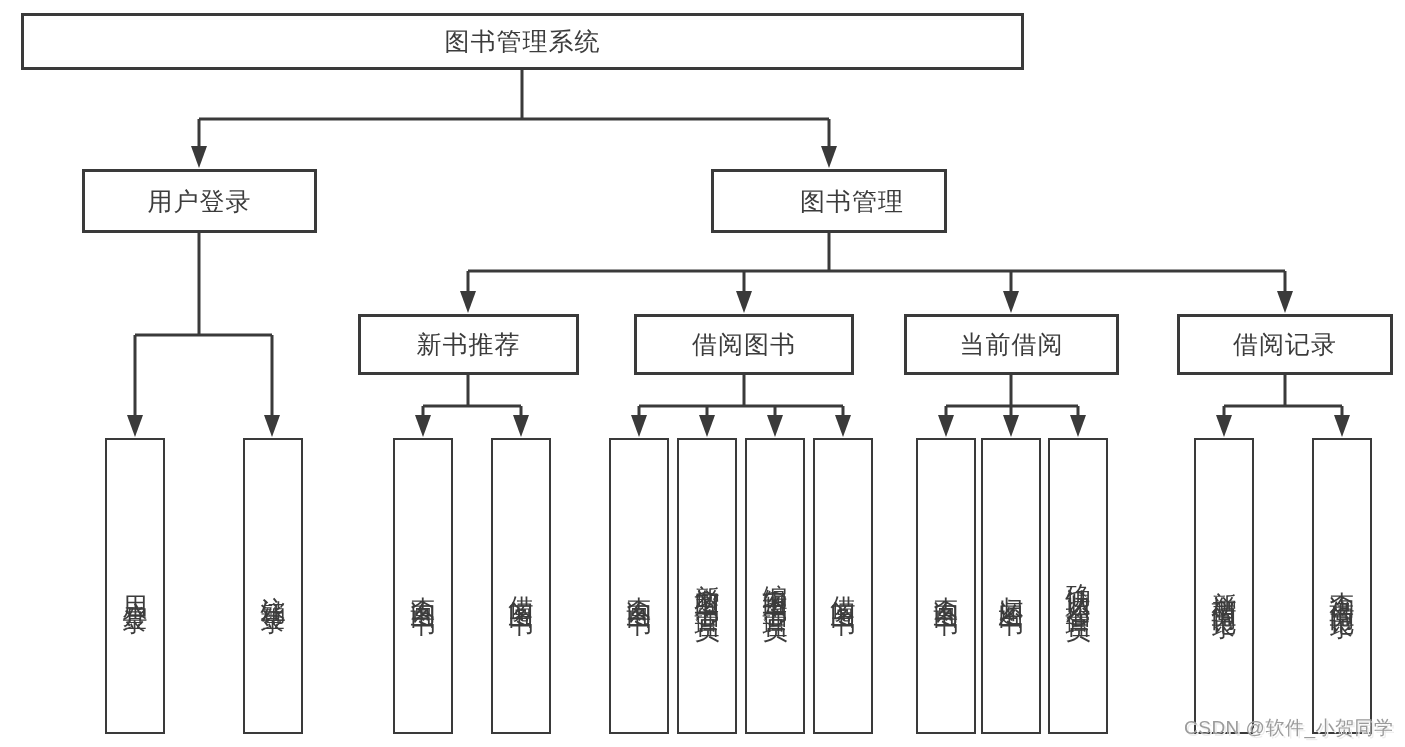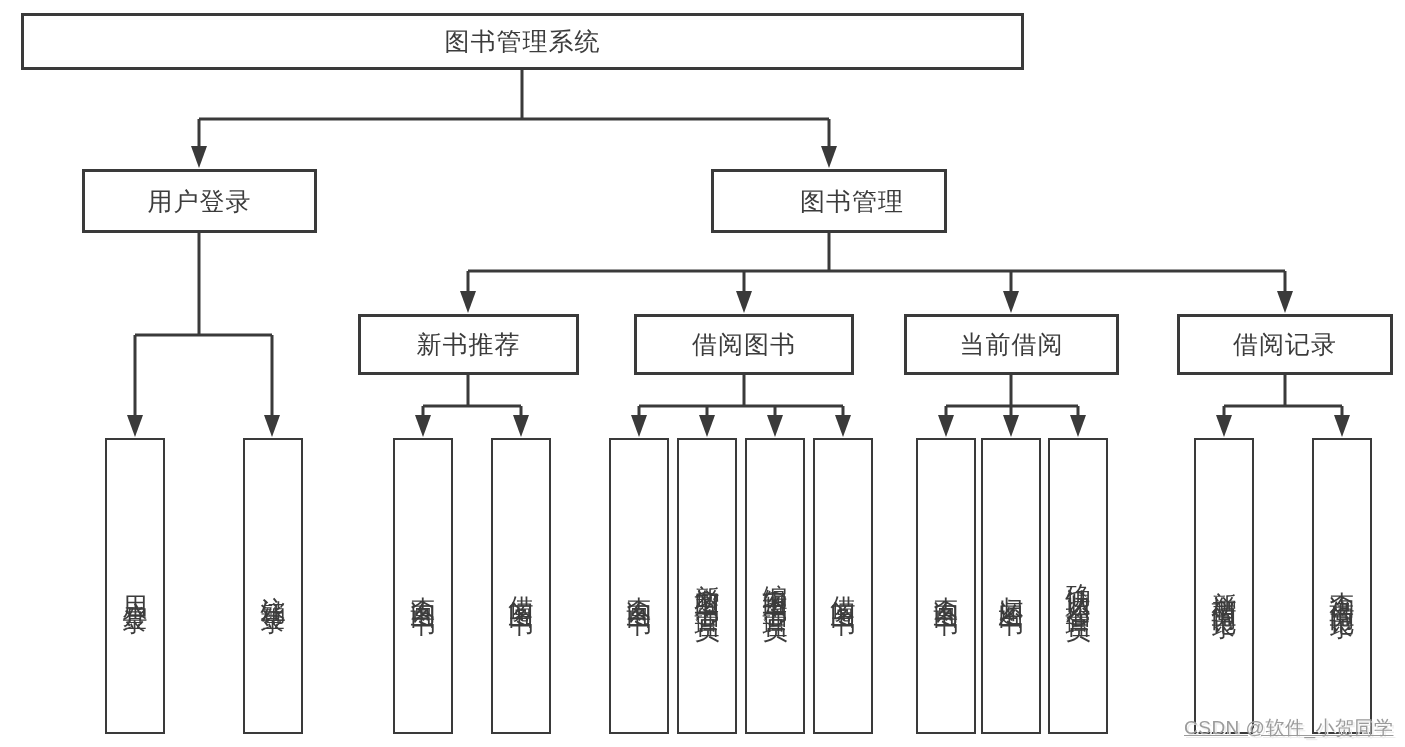--- a/index.html
+++ b/index.html
@@ -62,21 +62,20 @@
   .watermark {
     position: absolute;
     left: 1184px;
     top: 715px;
     font-size: 19px;
     letter-spacing: 0.5px;
     color: var(--watermark-color, #9b9b9b);
     text-shadow: 2px 2px 0 #eeeeee;
     white-space: nowrap;
     z-index: 5;
-    text-decoration: underline;
   }
 </style>
 </head>
 <body>
 
 <div class="diagram">
 
   <svg class="connectors" viewBox="0 0 1405 747" aria-hidden="true">
 
     <path class="line" d="M522 70 V119 M199 119 H829 M199 119 V147 M829 119 V147"></path>

